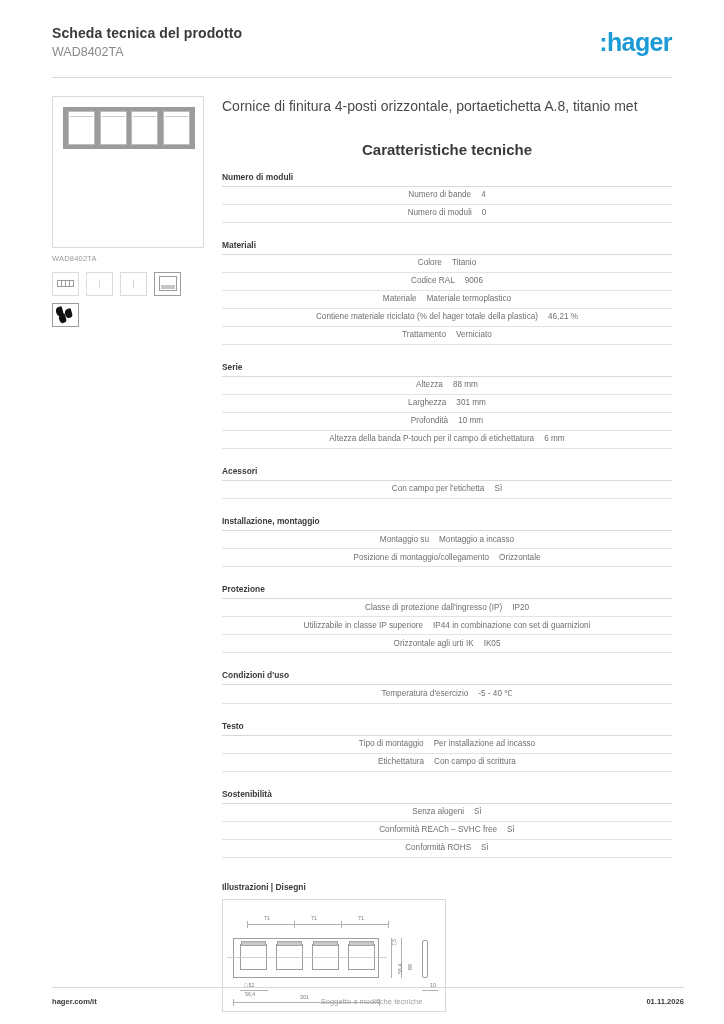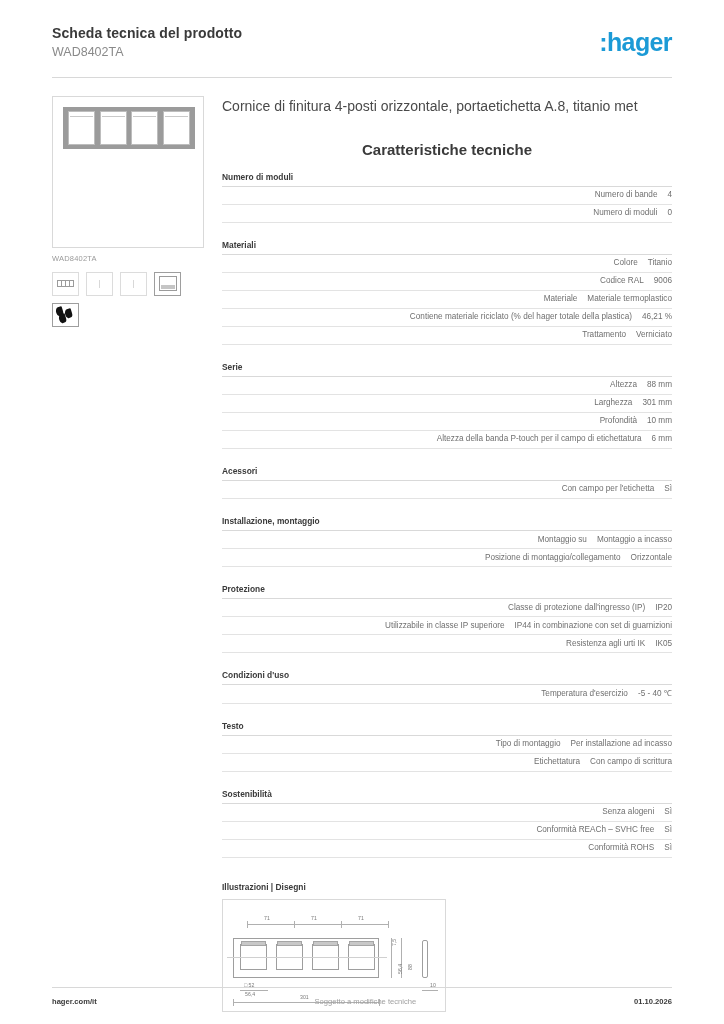--- a/index.html
+++ b/index.html
@@ -46,38 +46,38 @@
   .th-drops i:nth-child(2) { left: 9px; top: 2px; }
   .th-drops i:nth-child(3) { left: 3px; top: 7px; }
 
   
   .lead { font-size: 14px; color: #4a4a4a; line-height: 1.45; }
   .subhead { font-size: 15px; font-weight: bold; color: #3a3a3a; margin-top: 25px; text-align: center; }
 
   .spec-group { margin-top: 17px; }
   .spec-group:first-of-type { margin-top: 14px; }
   .group-title { font-size: 8.4px; font-weight: bold; color: #3a3a3a; padding-bottom: 4px; border-bottom: 1px solid #d9d9d9; }
-  .spec-row { display: flex; justify-content: flex-end; align-items: baseline; gap: 10px; font-size: 8.2px; color: #6f6f6f; padding: 3.2px 0 3.2px; border-bottom: 1px solid #e3e3e3; line-height: 1.3; }
+  .spec-row { display: flex; justify-content: center; align-items: baseline; gap: 10px; font-size: 8.2px; color: #6f6f6f; padding: 3.2px 0 3.2px; border-bottom: 1px solid #e3e3e3; line-height: 1.3; }
   .spec-row .k { white-space: nowrap; }
   .spec-row .v { text-align: right; white-space: nowrap; }
 
   
   .draw-section { margin-top: 24px; }
   .draw-title { font-size: 8.4px; font-weight: bold; color: #3a3a3a; margin-bottom: 7px; }
   .draw-box { width: 224px; height: 113px; border: 1px solid #d9d9d9; position: relative; background: #fff; }
   .dl { position: absolute; background: #b0b0b0; }
   .dim-txt { position: absolute; font-size: 5.2px; color: #7a7a7a; font-family: "Liberation Sans", sans-serif; white-space: nowrap; }
   .dim-txt.vert { transform: rotate(-90deg); transform-origin: left top; }
   .plate { position: absolute; border: 1px solid #9e9e9e; background: #fff; }
   .mod { position: absolute; border: 1.4px solid #9e9e9e; background: #fff; }
   .mod::before { content: ""; position: absolute; left: 0; right: 0; top: -4px; height: 3px; background: #c8c8c8; border: .6px solid #a5a5a5; }
   .side { position: absolute; border: 1px solid #9e9e9e; background: #fff; }
 
   
-  .footer { position: absolute; left: 52px; right: 52px; bottom: 18px; }
+  .footer { position: absolute; left: 52px; right: 40px; bottom: 18px; }
   .footer-rule { border-top: 1px solid #d8d8d8; }
   .footer-row { display: flex; justify-content: space-between; align-items: center; padding-top: 9px; font-size: 7.6px; }
   .f-left { font-weight: bold; color: #3a3a3a; }
   .f-center { color: #a0a0a0; }
   .f-right { font-weight: bold; color: #3a3a3a; }
 </style>
 </head>
 <body>
 
 <div class="page">
@@ -212,21 +212,21 @@
             <div class="group-title">Protezione</div>
             <div class="spec-row">
               <span class="k">Classe di protezione dall'ingresso (IP)</span>
               <span class="v">IP20</span>
             </div>
             <div class="spec-row">
               <span class="k">Utilizzabile in classe IP superiore</span>
               <span class="v">IP44 in combinazione con set di guarnizioni</span>
             </div>
             <div class="spec-row">
-              <span class="k">Resistenza agli urti IK</span>
+              <span class="k">Orizzontale agli urti IK</span>
               <span class="v">IK05</span>
             </div>
           </div>
           <div class="spec-group">
             <div class="group-title">Condizioni d'uso</div>
             <div class="spec-row">
               <span class="k">Temperatura d'esercizio</span>
               <span class="v">-5 - 40 ℃</span>
             </div>
           </div>
@@ -299,16 +299,16 @@
         </div>
       </div>
     </div>
   </div>
 
   <div class="footer">
     <div class="footer-rule"></div>
     <div class="footer-row">
       <span class="f-left">hager.com/it</span>
       <span class="f-center">Soggetto a modifiche tecniche</span>
-      <span class="f-right">01.10.2026</span>
+      <span class="f-right">01.11.2026</span>
     </div>
   </div>
 </div>
 
 </body></html>

